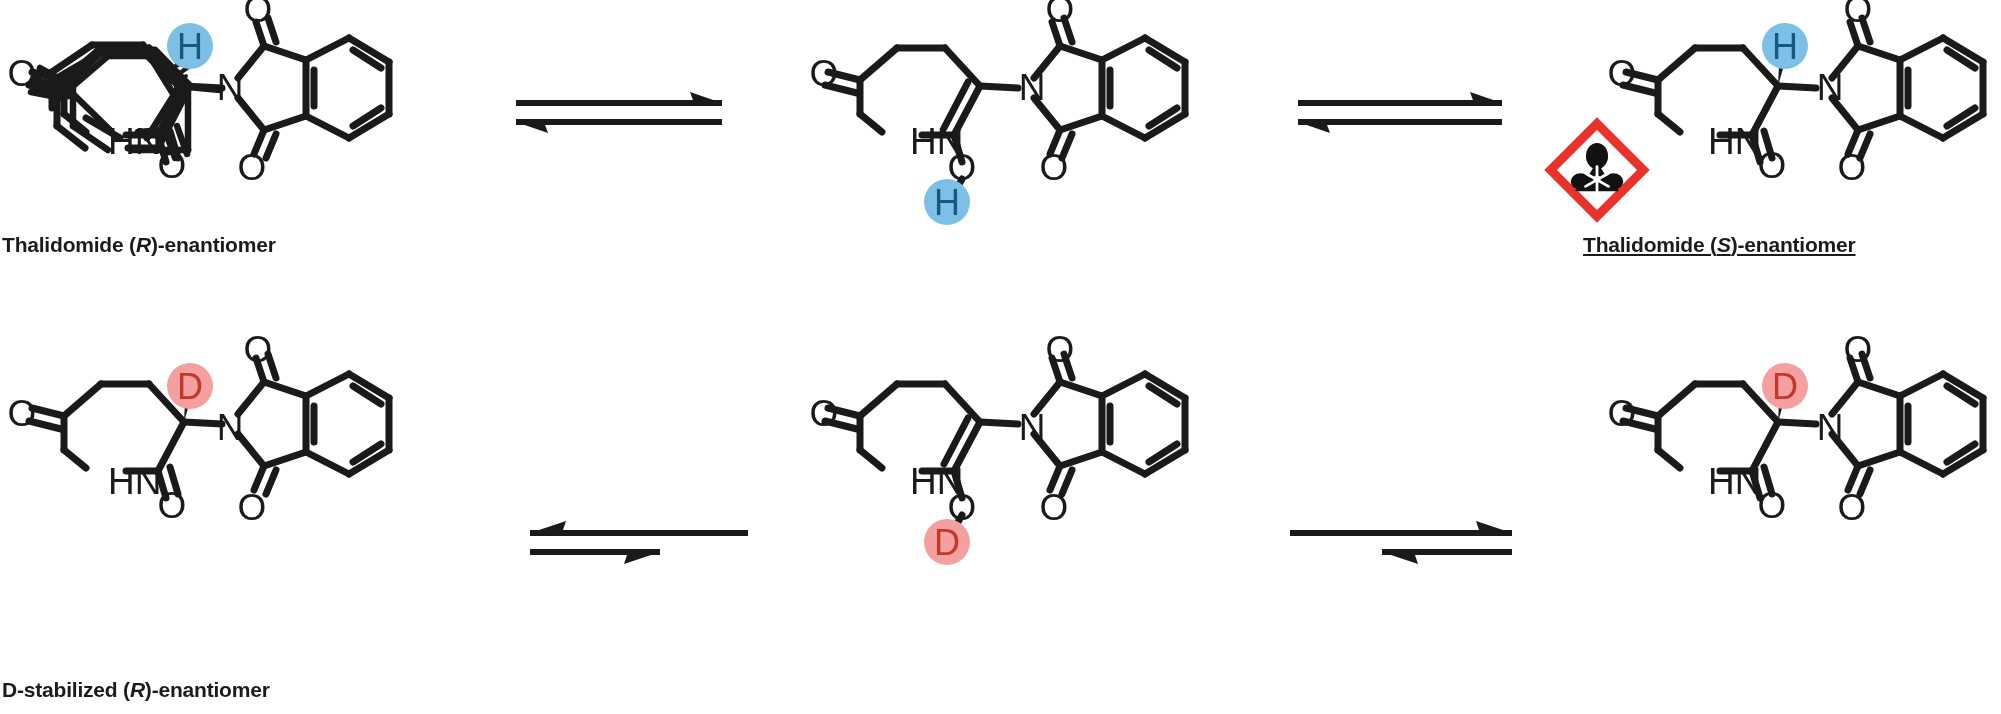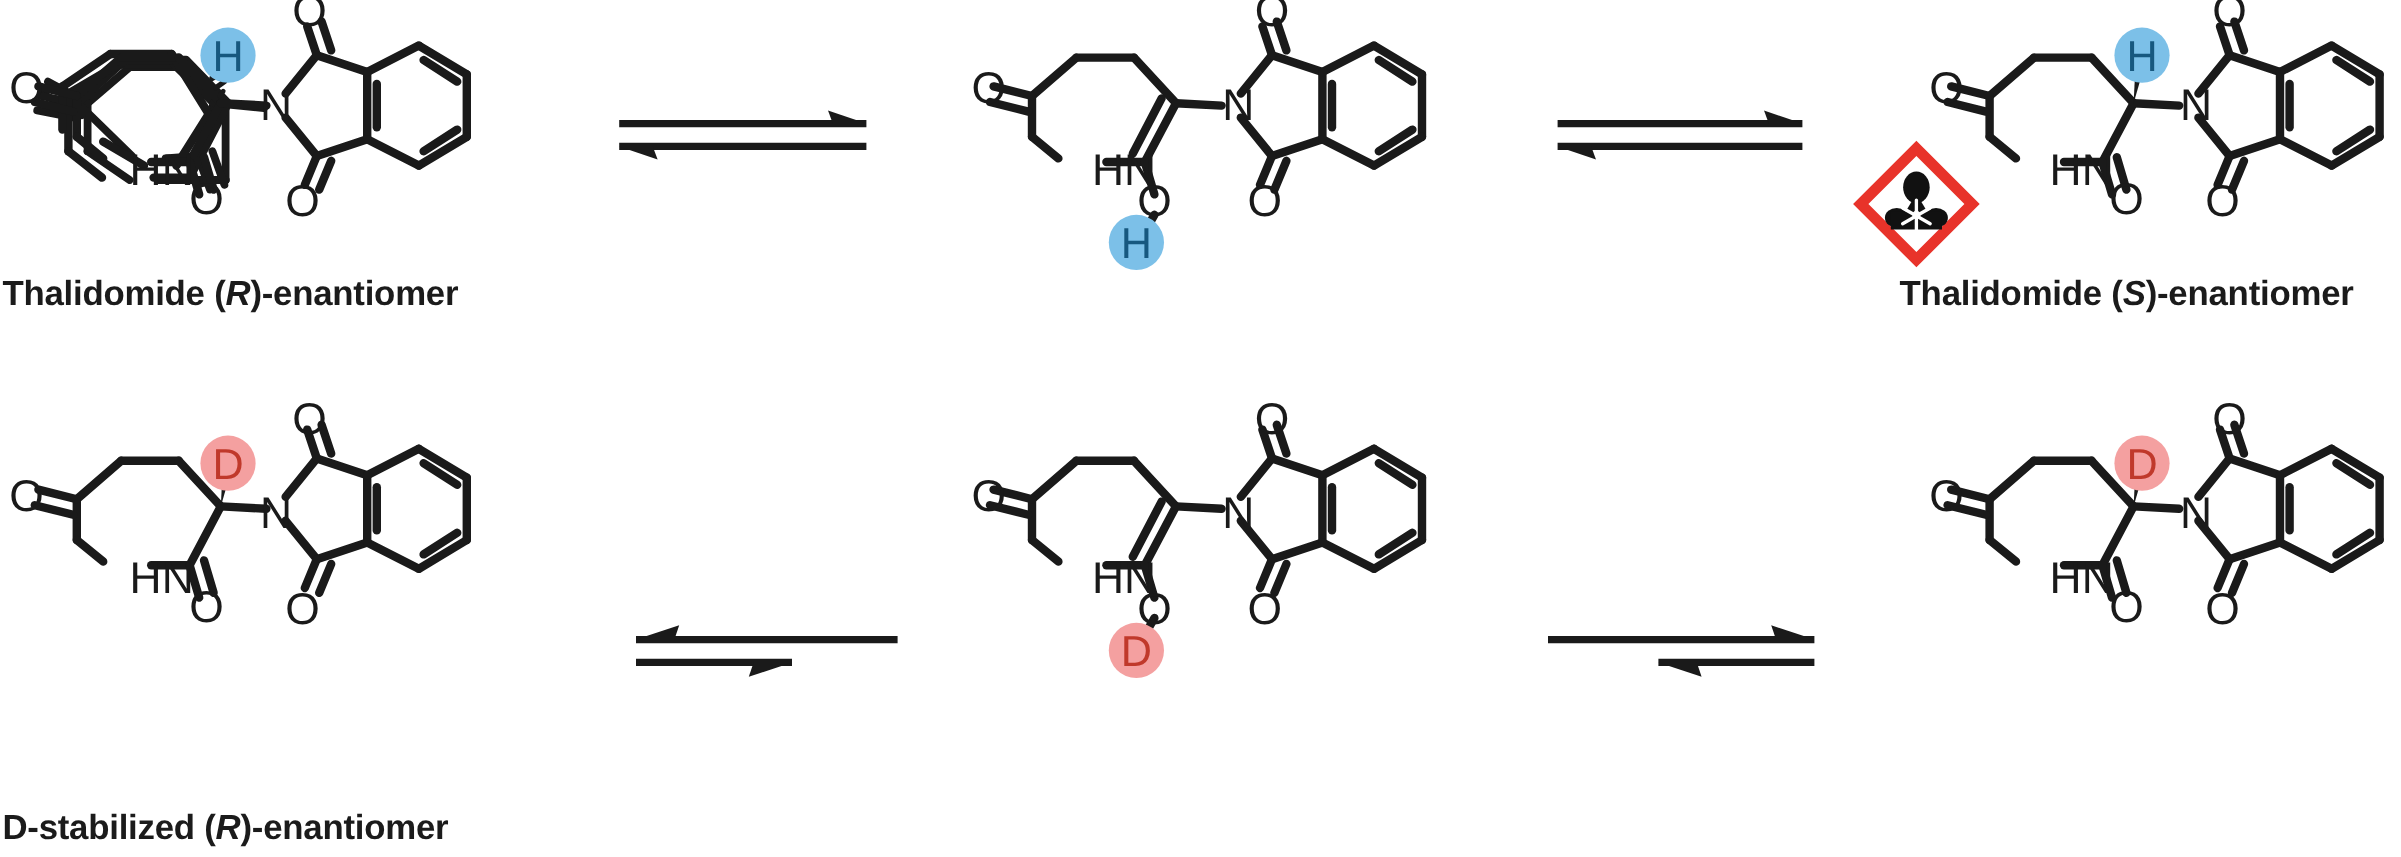--- a/index.html
+++ b/index.html
@@ -18,29 +18,29 @@
     overflow: hidden;
   }
   .scene {
     position: absolute;
     inset: 0;
   }
   .caption {
     position: absolute;
     font-family: "Liberation Sans", sans-serif;
     font-weight: bold;
-    font-size: 29px;
+    font-size: 21px;
     line-height: 36px;
     color: #1b1b1b;
     letter-spacing: -0.2px;
     white-space: nowrap;
   }
   .caption i { font-style: italic; }
   .cap-r1 { left: 2px;   top: 227px; }
-  .cap-s  { left: 1583px; top: 227px; }
+  .cap-s  { left: 1583px; top: 227px; text-decoration: underline; }
   .cap-r2 { left: 2px;   top: 672px; }
   svg { display: block; }
 </style>
 </head>
 <body>
 
 <div id="figure">
 
   <svg class="scene" viewBox="0 0 2001 714" width="2001" height="714">
     <defs>

